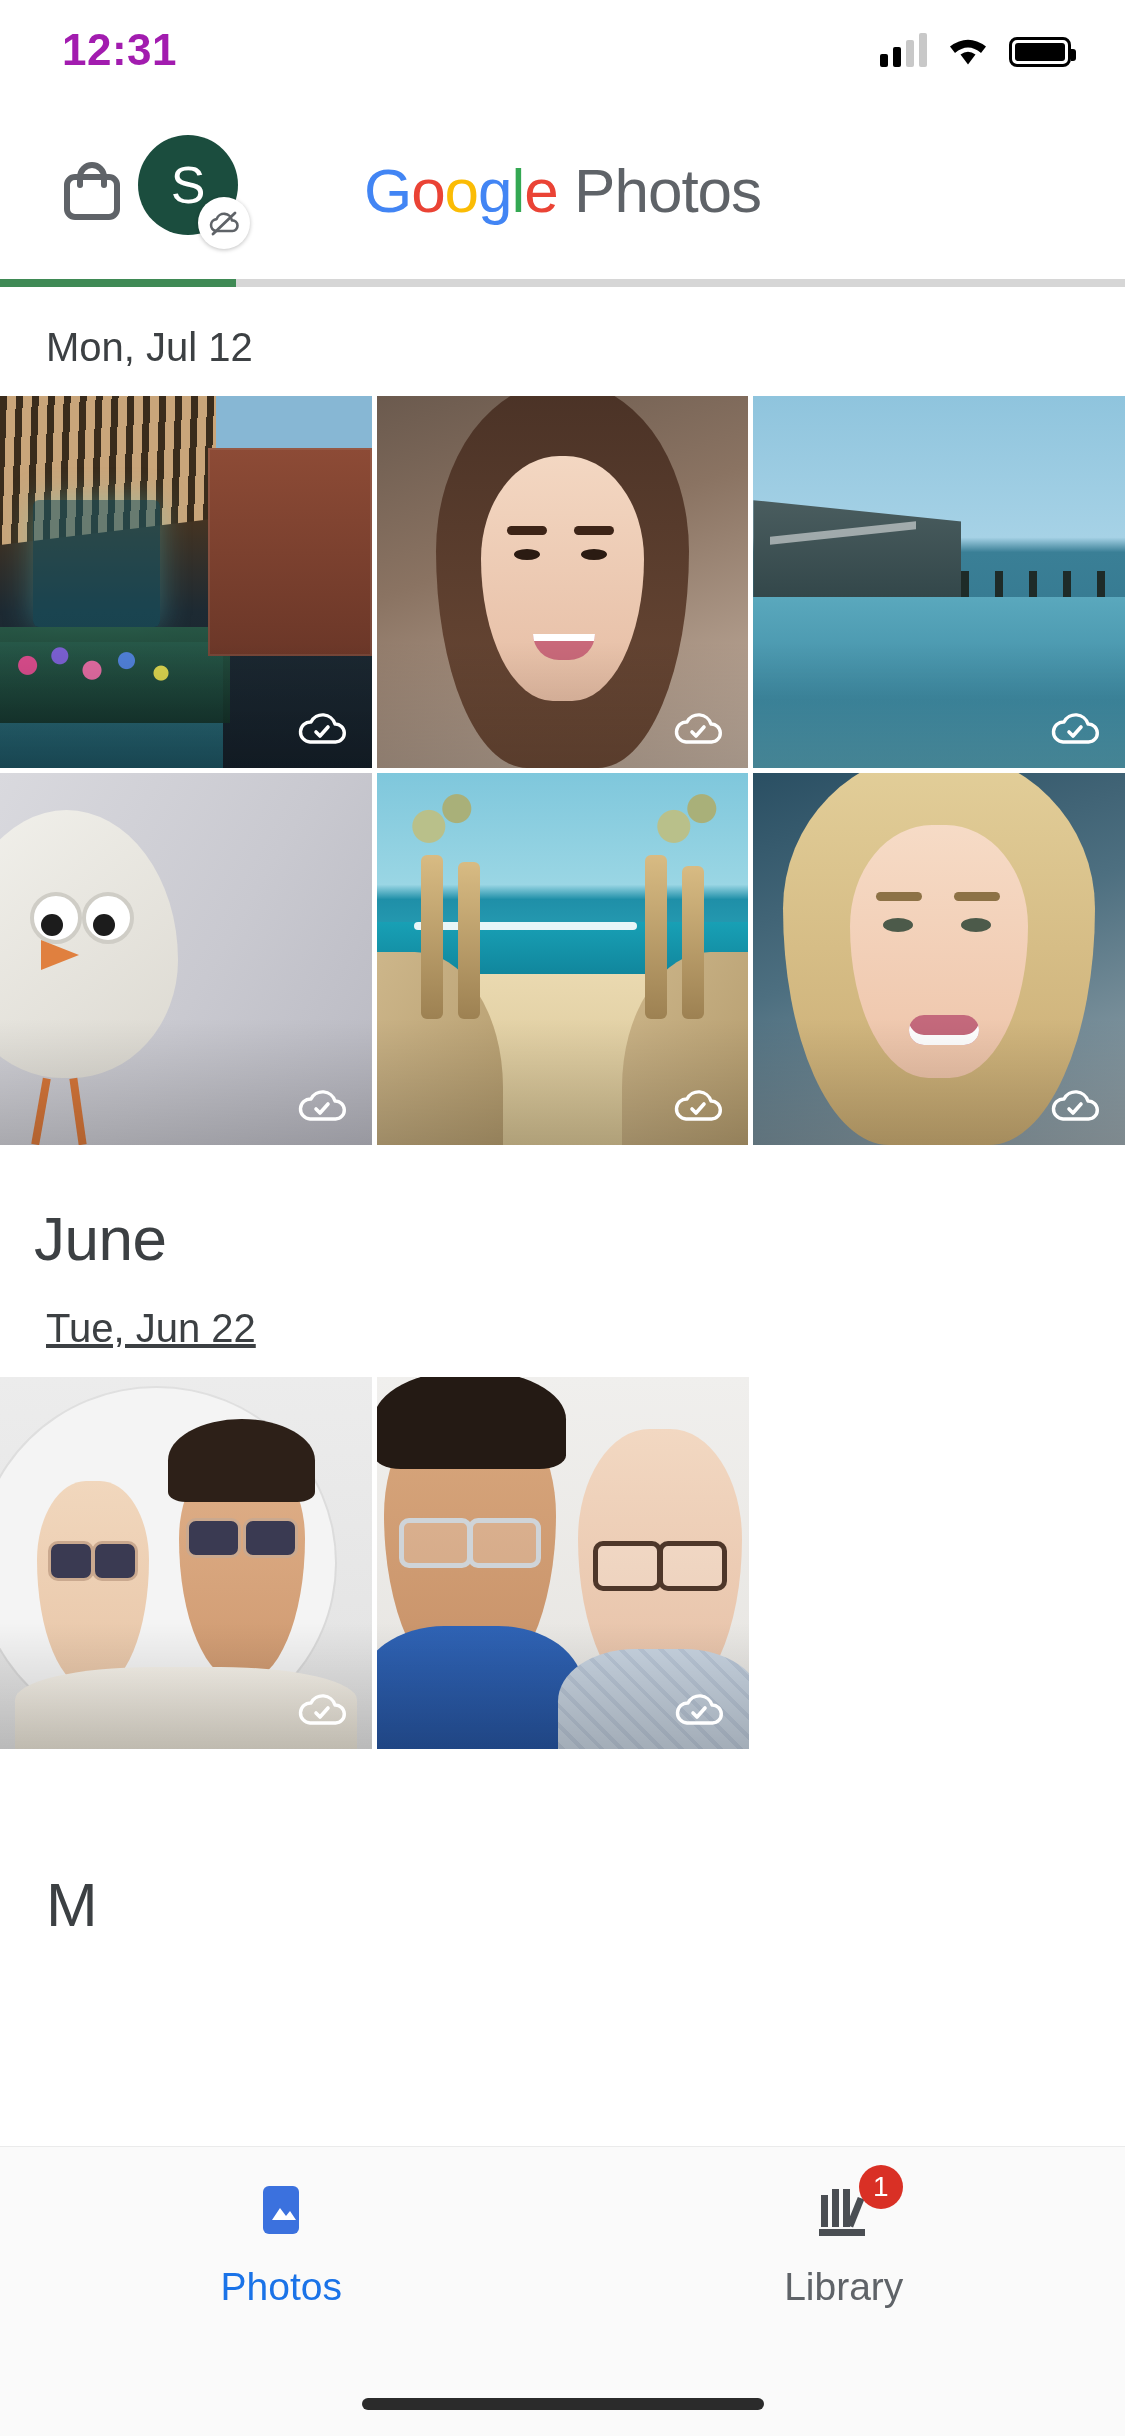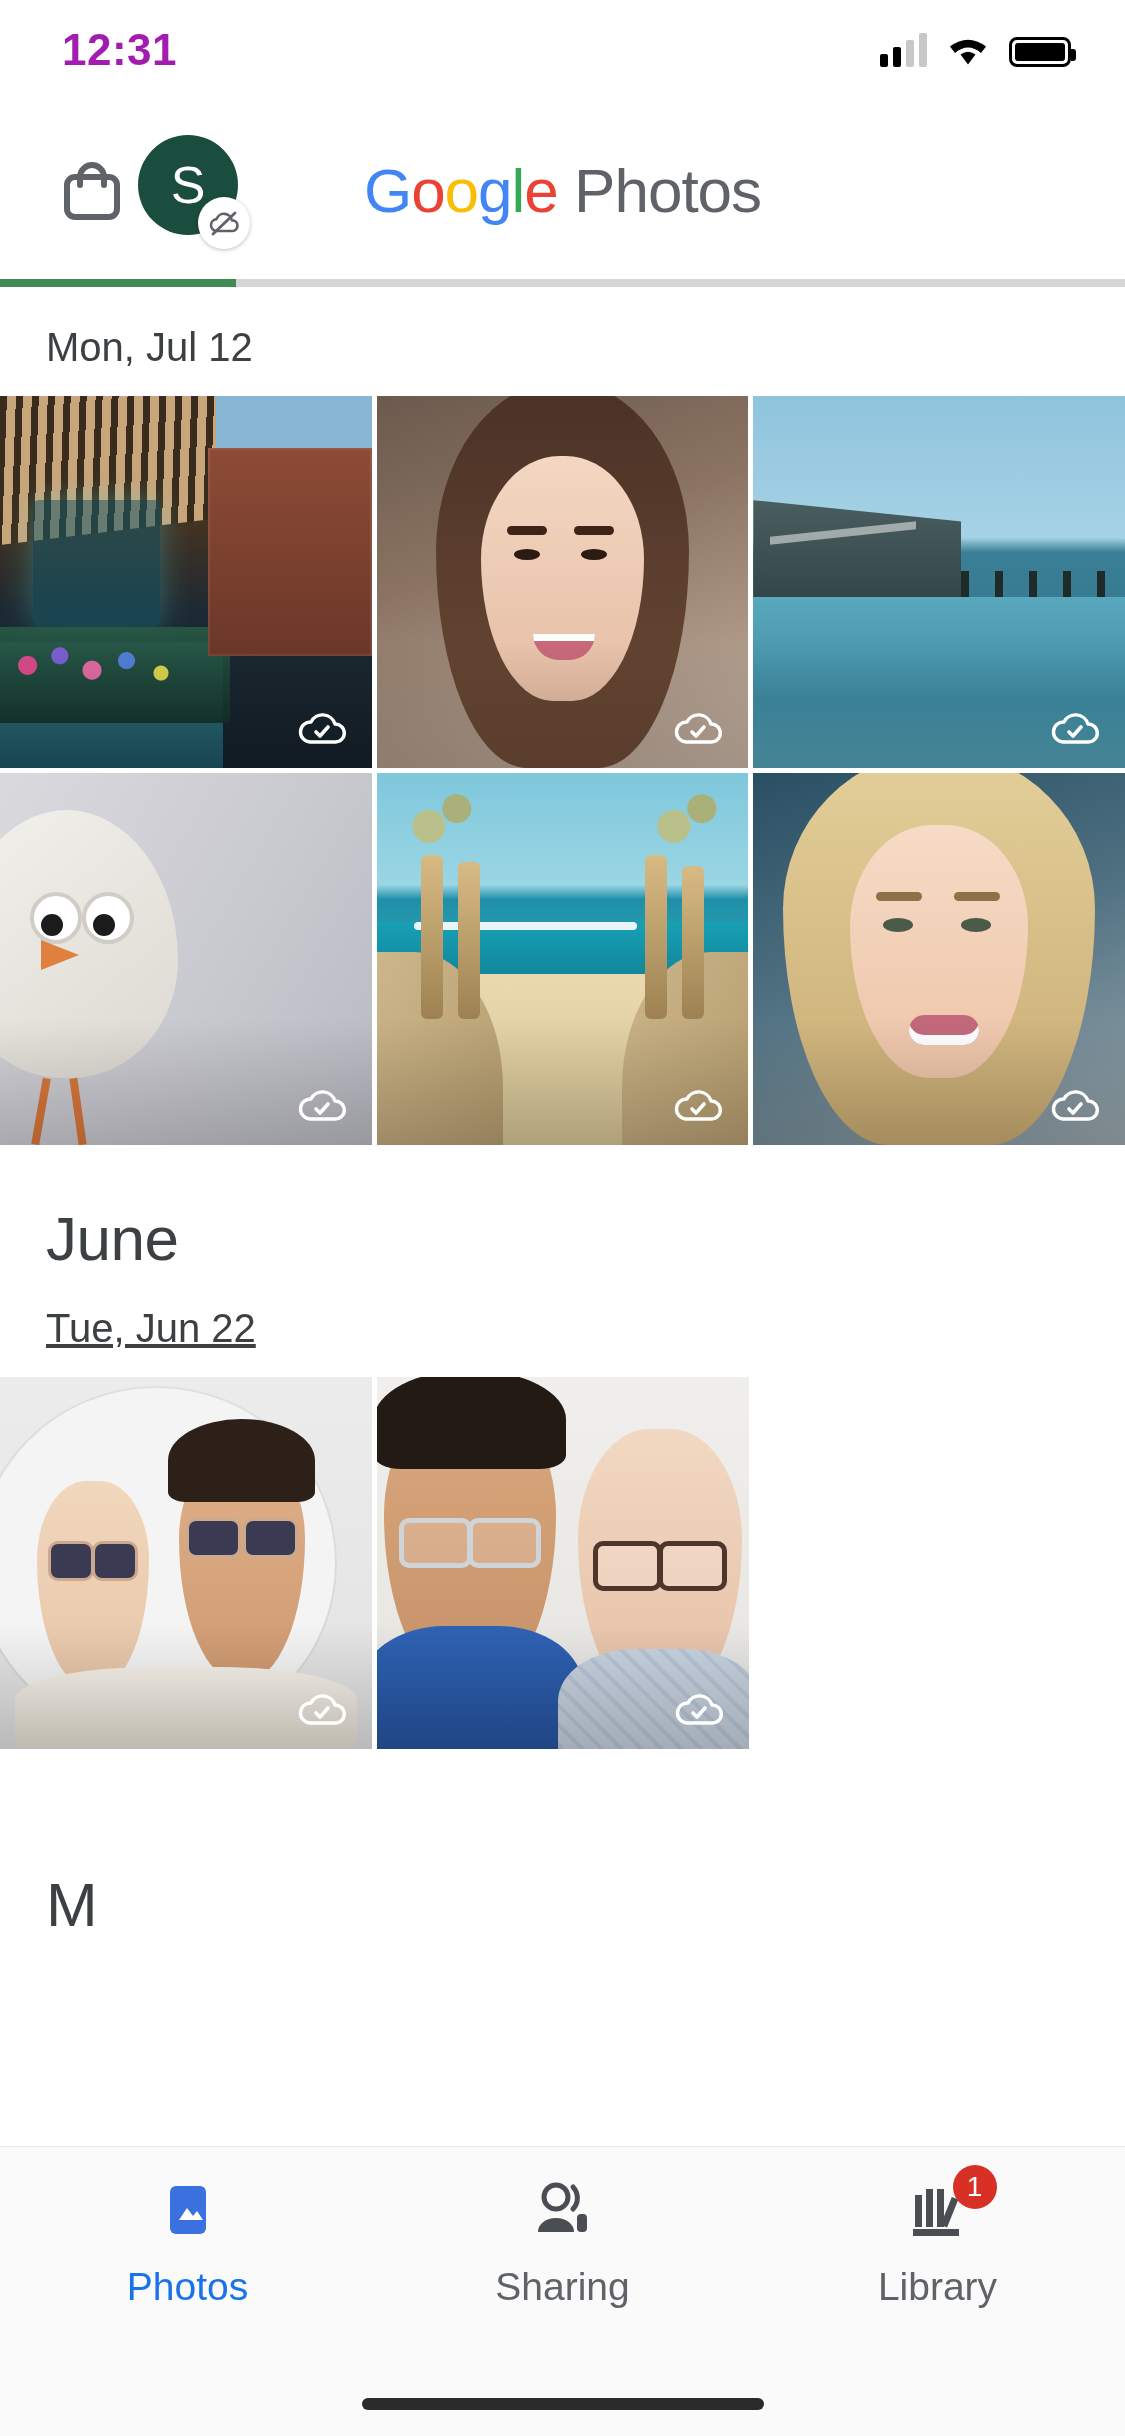--- a/index.html
+++ b/index.html
@@ -65,21 +65,21 @@
   
   .progress {
     position:absolute; top:279px; left:0; width:1125px; height:8px; background:#d6d6d6;
   }
   .progress .fill { height:100%; background:#3F8A55; }
 
   
   .content { position:absolute; top:287px; left:0; width:1125px; }
   .month-title {
     font-size:62px; color:#3C4043; font-weight:400;
-    padding:58px 0 22px 46px; letter-spacing:-0.5px;
+    padding:58px 0 22px 34px; letter-spacing:-0.5px;
   }
   .date-label {
     font-size:40px; color:#3C4043; font-weight:400;
     padding:38px 0 26px 46px;
   }
   .photo-row { display:flex; gap:5px; }
   .cell { position:relative; width:372px; height:372px; overflow:hidden; background:#e8e8e8; }
   .cell .art { position:absolute; inset:0; }
   .cloud-badge { position:absolute; right:22px; bottom:18px; width:56px; height:44px; }
 
@@ -525,31 +525,20 @@
         <div class="nav-icon">
           <svg width="60" height="60" viewBox="0 0 60 60">
             <rect x="12" y="6" width="36" height="48" rx="6" fill="#3B71DE"></rect>
             <polygon points="21,40 29,28 35,36 39,31 45,40" fill="#ffffff"></polygon>
           </svg>
         </div>
         <div class="nav-label" style="color: rgb(26, 115, 232);">Photos</div>
       </div>
 
 
-      <div class="nav-item">
-        <div class="nav-icon">
-          <svg width="64" height="60" viewBox="0 0 64 60">
-            <circle cx="25" cy="17" r="12" fill="none" stroke="#4A4E53" stroke-width="5"></circle>
-            <path d="M7 52 a18 14 0 0 1 36 0 Z" fill="#4A4E53"></path>
-            <path d="M42 7 a16 16 0 0 1 0 22" fill="none" stroke="#4A4E53" stroke-width="5" stroke-linecap="round"></path>
-            <rect x="46" y="34" width="10" height="18" rx="4" fill="#4A4E53"></rect>
-          </svg>
-        </div>
-        <div class="nav-label">Sharing</div>
-      </div>
 
       <div class="nav-item">
         <div class="nav-icon">
           <svg width="66" height="62" viewBox="0 0 66 62">
             <rect x="10" y="16" width="7" height="32" fill="#4A4E53"></rect>
             <rect x="21" y="10" width="7" height="38" fill="#4A4E53"></rect>
             <rect x="32" y="10" width="7" height="38" fill="#4A4E53"></rect>
             <rect x="41" y="18" width="7" height="30" fill="#4A4E53" transform="rotate(22 44 33)"></rect>
             <rect x="8" y="50" width="46" height="7" fill="#4A4E53"></rect>
           </svg>

